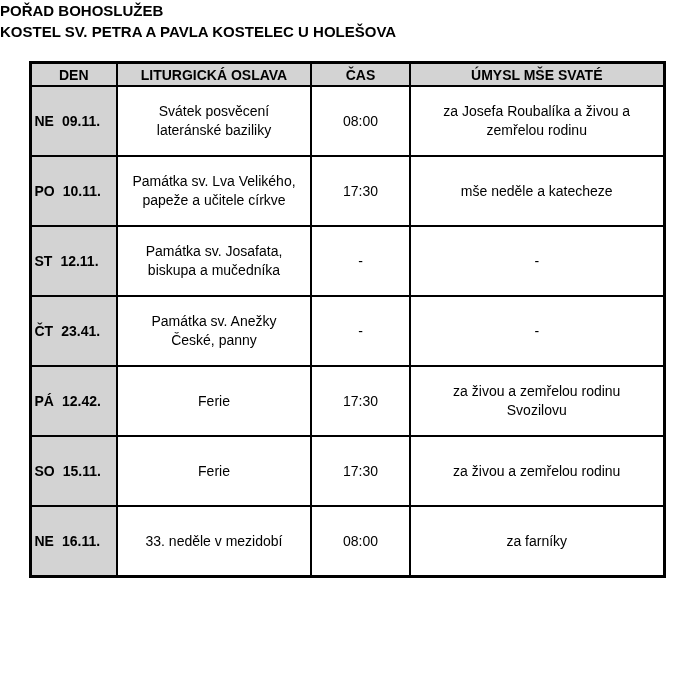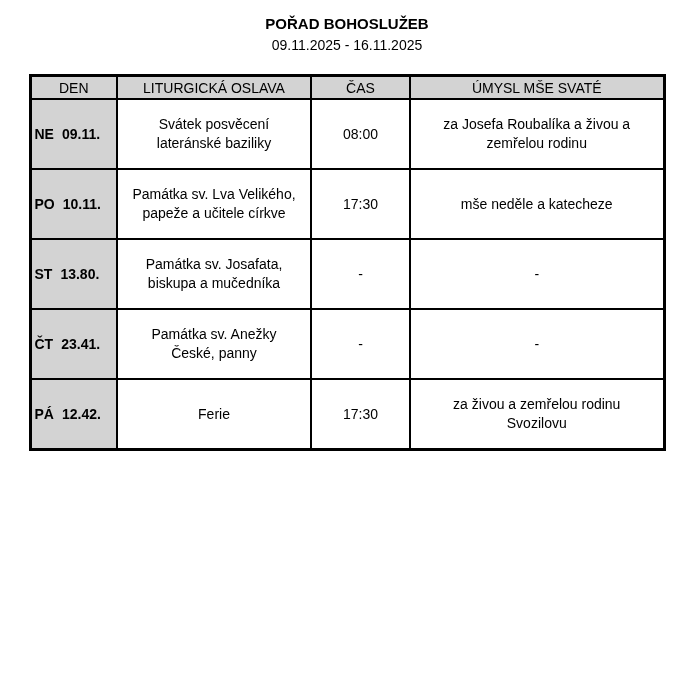--- a/index.html
+++ b/index.html
@@ -9,33 +9,33 @@
     --page-bg:#ffffff;
   }
   html,body{margin:0;padding:0;}
   body{
     width:694px;height:683px;
     background:var(--page-bg);
     color:var(--text-color);
     font-family:"Liberation Sans",sans-serif;
     overflow:hidden;
   }
-  .header-block{text-align:center;padding-top:13px;}
+  .header-block{}
   .title-line{font-size:15px;font-weight:bold;line-height:21px;}
   .date-line{font-size:14px;line-height:20px;margin-top:1px;}
   table.schedule{
     border-collapse:collapse;
     table-layout:fixed;
     width:634px;
     margin:19px auto 0;
     border:3px solid var(--border-color);
   }
   .schedule th{
     background:var(--cell-gray);
-    font-size:14px;font-weight:normal;
+    font-size:14px;font-weight:bold;
     height:19px;
     border:2px solid var(--border-color);
     padding:1px 2px;
   }
   .schedule td{
     border:2px solid var(--border-color);
     font-size:14px;
     text-align:center;
     vertical-align:middle;
     height:64px;
@@ -54,21 +54,21 @@
   col.c-day{width:87px}
   col.c-lit{width:194px}
   col.c-time{width:99px}
   col.c-int{width:254px}
 </style>
 </head>
 <body>
 
 <div class="header-block">
   <div class="title-line">POŘAD BOHOSLUŽEB</div>
-  <div class="date-line">09.11.2025 - 16.11.2025</div>
+  <div class="title-line">KOSTEL SV. PETRA A PAVLA KOSTELEC U HOLEŠOVA</div>
 </div>
 
 <table class="schedule">
   <colgroup>
     <col class="c-day">
       <col class="c-lit">
       <col class="c-time">
       <col class="c-int">
   </colgroup>
   <thead>
@@ -92,21 +92,21 @@
   <tr>
     <td class="day-cell"><span class="day-abbr">PO</span><span class="day-date">10.11.</span></td>
     <td>Památka sv. Lva Velikého,
 papeže a učitele církve</td>
     <td>17:30</td>
     <td>mše neděle a katecheze</td>
   </tr>
 
 
   <tr>
-    <td class="day-cell"><span class="day-abbr">ST</span><span class="day-date">13.80.</span></td>
+    <td class="day-cell"><span class="day-abbr">ST</span><span class="day-date">12.11.</span></td>
     <td>Památka sv. Josafata,
 biskupa a mučedníka</td>
     <td>-</td>
     <td>-</td>
   </tr>
 
   <tr>
     <td class="day-cell"><span class="day-abbr">ČT</span><span class="day-date">23.41.</span></td>
     <td>Památka sv. Anežky
 České, panny</td>
@@ -115,15 +115,27 @@
   </tr>
 
   <tr>
     <td class="day-cell"><span class="day-abbr">PÁ</span><span class="day-date">12.42.</span></td>
     <td>Ferie</td>
     <td>17:30</td>
     <td>za živou a zemřelou rodinu
 Svozilovu</td>
   </tr>
 
+  <tr>
+    <td class="day-cell"><span class="day-abbr">SO</span><span class="day-date">15.11.</span></td>
+    <td>Ferie</td>
+    <td>17:30</td>
+    <td>za živou a zemřelou rodinu</td>
+  </tr>
 
+  <tr>
+    <td class="day-cell"><span class="day-abbr">NE</span><span class="day-date">16.11.</span></td>
+    <td>33. neděle v mezidobí</td>
+    <td>08:00</td>
+    <td>za farníky</td>
+  </tr>
 </tbody>
 </table>
 
 </body></html>

